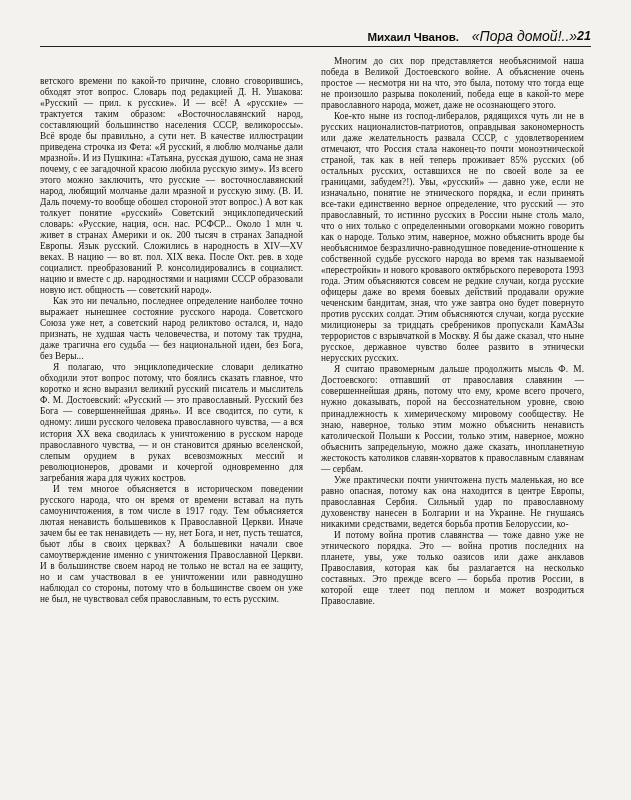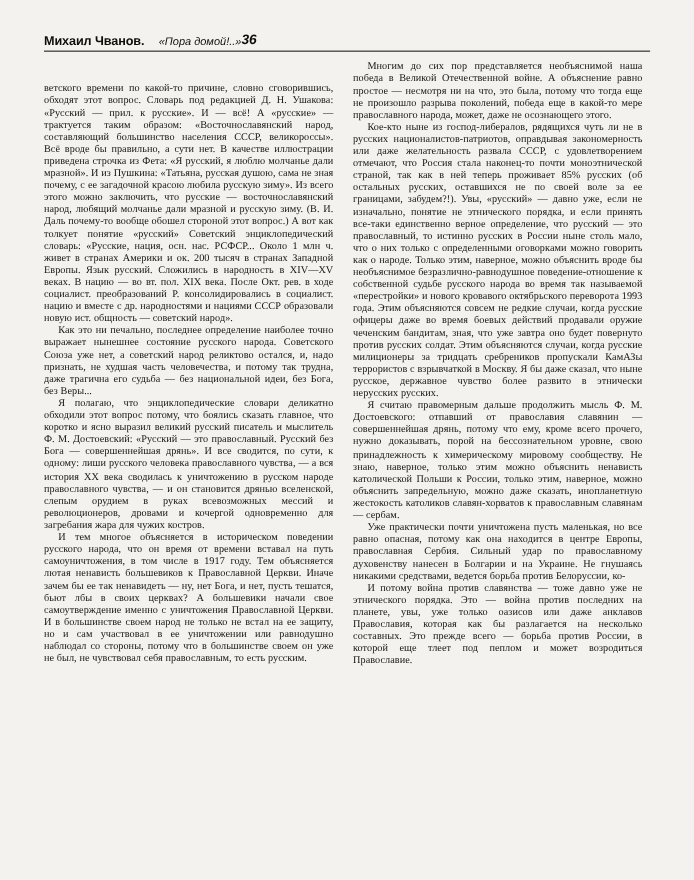--- a/index.html
+++ b/index.html
@@ -21,41 +21,41 @@
     background: #f4f2ef;
     box-sizing: border-box;
     padding: 0 40px;
   }
   
   .runhead {
     position: relative;
     height: 30px;
     display: flex;
     align-items: flex-end;
-    justify-content: flex-start;
+    justify-content: flex-end;
     padding-bottom: 2px;
     border-bottom: 1.2px solid #24211c;
     margin-top: 14px;
   }
   .runhead-left {
     display: flex;
     align-items: baseline;
     white-space: nowrap;
   }
   .author {
     font-family: "Liberation Sans", "DejaVu Sans", sans-serif;
     font-weight: bold;
     font-size: 11.5px;
     letter-spacing: -0.1px;
     color: #100e0a;
   }
   .worktitle {
     font-family: "Liberation Sans", "DejaVu Sans", sans-serif;
     font-style: italic;
-    font-size: 10px;
+    font-size: 14px;
     margin-left: 13px;
     color: #100e0a;
   }
   .folio {
     font-family: "Liberation Sans", "DejaVu Sans", sans-serif;
     font-style: italic;
     font-weight: bold;
     font-size: 12.5px;
     color: #100e0a;
     padding-bottom: 1px;
@@ -91,32 +91,32 @@
 </head>
 <body>
 
 <div class="page">
 
   <div class="runhead">
     <div class="runhead-left">
       <span class="author">Михаил Чванов.</span>
       <span class="worktitle">«Пора домой!..»</span>
     </div>
-    <span class="folio">36</span>
+    <span class="folio">21</span>
   </div>
 
   <div class="columns">
     <div class="col">
       <p class="cont">ветского времени по какой-то причине, словно сговорившись, обходят этот вопрос. Словарь под редакцией Д. Н. Ушакова: «Русский — прил. к русские». И — всё! А «русские» — трактуется таким образом: «Восточнославянский народ, составляющий большинство населения СССР, великороссы». Всё вроде бы правильно, а сути нет. В качестве иллюстрации приведена строчка из Фета: «Я русский, я люблю молчанье дали мразной». И из Пушкина: «Татьяна, русская душою, сама не зная почему, с ее загадочной красою любила русскую зиму». Из всего этого можно заключить, что русские — восточнославянский народ, любящий молчанье дали мразной и русскую зиму. (В. И. Даль почему-то вообще обошел стороной этот вопрос.) А вот как толкует понятие «русский» Советский энциклопедический словарь: «Русские, нация, осн. нас. РСФСР... Около 1 млн ч. живет в странах Америки и ок. 200 тысяч в странах Западной Европы. Язык русский. Сложились в народность в XIV—XV веках. В нацию — во вт. пол. XIX века. После Окт. рев. в ходе социалист. преобразований Р. консолидировались в социалист. нацию и вместе с др. народностями и нациями СССР образовали новую ист. общность — советский народ».</p>
       <p class="indent">Как это ни печально, последнее определение наиболее точно выражает нынешнее состояние русского народа. Советского Союза уже нет, а советский народ реликтово остался, и, надо признать, не худшая часть человечества, и потому так трудна, даже трагична его судьба — без национальной идеи, без Бога, без Веры...</p>
       <p class="indent">Я полагаю, что энциклопедические словари деликатно обходили этот вопрос потому, что боялись сказать главное, что коротко и ясно выразил великий русский писатель и мыслитель Ф. М. Достоевский: «Русский — это православный. Русский без Бога — совершеннейшая дрянь». И все сводится, по сути, к одному: лиши русского человека православного чувства, — а вся история XX века сводилась к уничтожению в русском народе православного чувства, — и он становится дрянью вселенской, слепым орудием в руках всевозможных мессий и революционеров, дровами и кочергой одновременно для загребания жара для чужих костров.</p>
       <p class="indent">И тем многое объясняется в историческом поведении русского народа, что он время от времени вставал на путь самоуничтожения, в том числе в 1917 году. Тем объясняется лютая ненависть большевиков к Православной Церкви. Иначе зачем бы ее так ненавидеть — ну, нет Бога, и нет, пусть тешатся, бьют лбы в своих церквах? А большевики начали свое самоутверждение именно с уничтожения Православной Церкви. И в большинстве своем народ не только не встал на ее защиту, но и сам участвовал в ее уничтожении или равнодушно наблюдал со стороны, потому что в большинстве своем он уже не был, не чувствовал себя православным, то есть русским.</p>
     </div>
     <div class="col">
-      <p class="indent">Многим до сих пор представляется необъяснимой наша победа в Великой Отечественной войне. А объяснение равно простое — несмотря ни на что, это была, потому что тогда еще не произошло разрыва поколений, победа еще в какой-то мере православного народа, может, даже не осознающего этого.</p>
+      <p class="indent">Многим до сих пор представляется необъяснимой наша победа в Великой Достоевского войне. А объяснение очень простое — несмотря ни на что, это была, потому что тогда еще не произошло разрыва поколений, победа еще в какой-то мере православного народа, может, даже не осознающего этого.</p>
       <p class="indent">Кое-кто ныне из господ-либералов, рядящихся чуть ли не в русских националистов-патриотов, оправдывая закономерность или даже желательность развала СССР, с удовлетворением отмечают, что Россия стала наконец-то почти моноэтнической страной, так как в ней теперь проживает 85% русских (об остальных русских, оставшихся не по своей воле за ее границами, забудем?!). Увы, «русский» — давно уже, если не изначально, понятие не этнического порядка, и если принять все-таки единственно верное определение, что русский — это православный, то истинно русских в России ныне столь мало, что о них только с определенными оговорками можно говорить как о народе. Только этим, наверное, можно объяснить вроде бы необъяснимое безразлично-равнодушное поведение-отношение к собственной судьбе русского народа во время так называемой «перестройки» и нового кровавого октябрьского переворота 1993 года. Этим объясняются совсем не редкие случаи, когда русские офицеры даже во время боевых действий продавали оружие чеченским бандитам, зная, что уже завтра оно будет повернуто против русских солдат. Этим объясняются случаи, когда русские милиционеры за тридцать сребреников пропускали КамАЗы террористов с взрывчаткой в Москву. Я бы даже сказал, что ныне русское, державное чувство более развито в этнически нерусских русских.</p>
       <p class="indent">Я считаю правомерным дальше продолжить мысль Ф. М. Достоевского: отпавший от православия славянин — совершеннейшая дрянь, потому что ему, кроме всего прочего, нужно доказывать, порой на бессознательном уровне, свою принадлежность к химерическому мировому сообществу. Не знаю, наверное, только этим можно объяснить ненависть католической Польши к России, только этим, наверное, можно объяснить запредельную, можно даже сказать, инопланетную жестокость католиков славян-хорватов к православным славянам — сербам.</p>
       <p class="indent">Уже практически почти уничтожена пусть маленькая, но все равно опасная, потому как она находится в центре Европы, православная Сербия. Сильный удар по православному духовенству нанесен в Болгарии и на Украине. Не гнушаясь никакими средствами, ведется борьба против Белоруссии, ко-</p>
       <p class="indent">И потому война против славянства — тоже давно уже не этнического порядка. Это — война против последних на планете, увы, уже только оазисов или даже анклавов Православия, которая как бы разлагается на несколько составных. Это прежде всего — борьба против России, в которой еще тлеет под пеплом и может возродиться Православие.</p>
     </div>
   </div>
 
 </div>
 
 </body></html>

